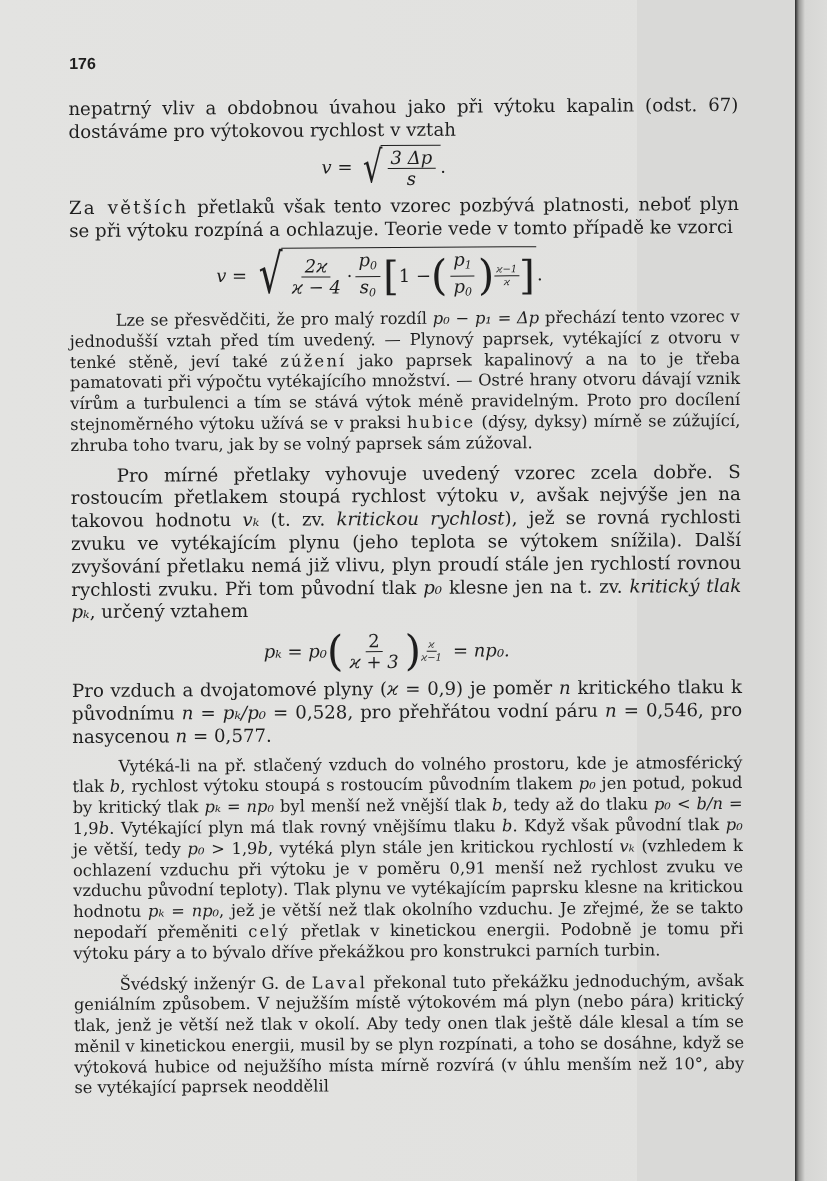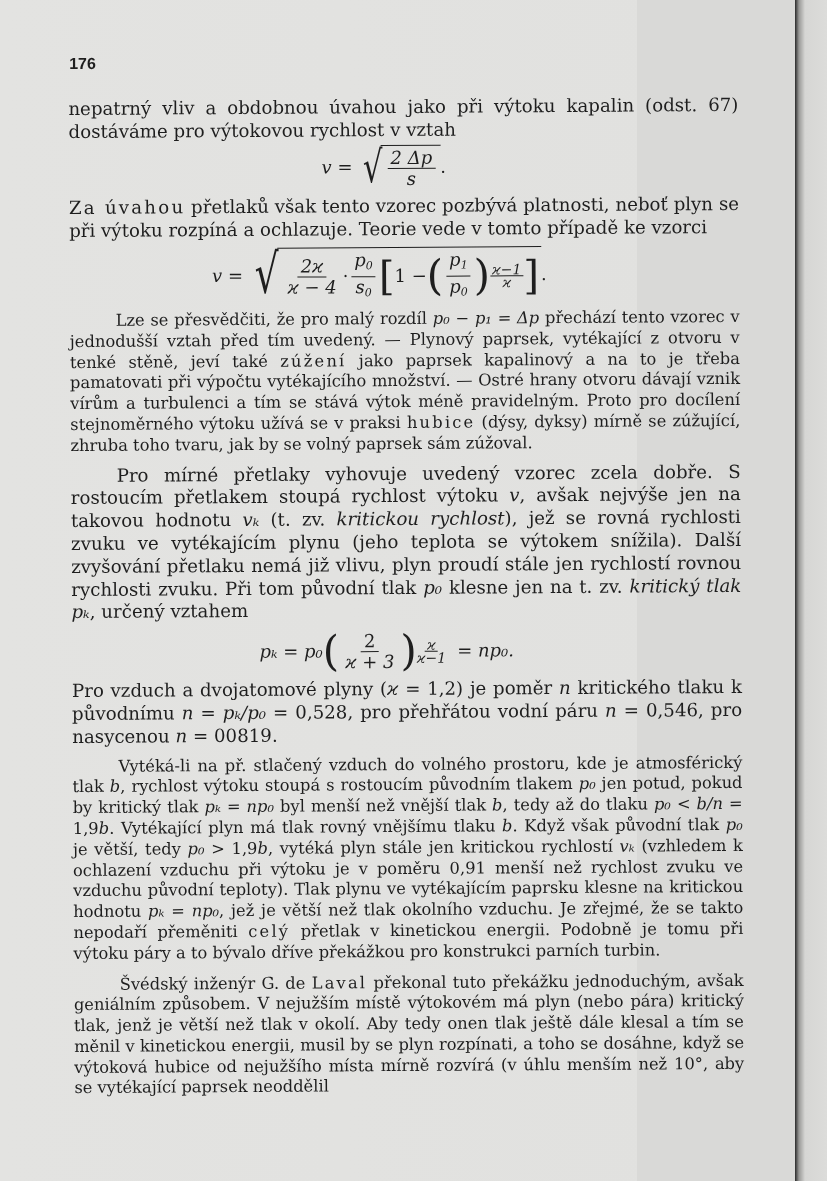--- a/index.html
+++ b/index.html
@@ -34,47 +34,47 @@
   }
   .frac { display:inline-flex; flex-direction:column; align-items:center; vertical-align:middle; margin:0 3px; }
   .frac .num { border-bottom:1.3px solid #1e1e1e; padding:0 3px; line-height:20px; }
   .frac .den { padding:0 3px; line-height:20px; }
   .sqrt { display:inline-flex; align-items:stretch; }
   .sqrt .rad { font-size:44px; line-height:44px; transform:scaleX(0.7); margin-right:-6px; }
   .sqrt .under { border-top:1.3px solid #1e1e1e; padding:2px 2px 0 4px; display:inline-flex; align-items:center; }
   .br { font-size:40px; line-height:40px; font-weight:300; }
   .pa { font-size:42px; line-height:42px; }
   sub { font-size:11px; vertical-align:-3px; }
-  .supfrac { display:inline-flex; flex-direction:column; align-items:center; font-size:14px; line-height:12px; vertical-align:20px; font-style:italic; }
+  .supfrac { display:inline-flex; flex-direction:column; align-items:center; font-size:10px; line-height:12px; vertical-align:20px; font-style:italic; }
   .supfrac .n { border-bottom:1px solid #1e1e1e; padding:0 2px; }
 </style>
 </head>
 <body>
 
 <div class="page">
   <div class="content">
     <div class="pagenum">176</div>
 
     <p>nepatrný vliv a obdobnou úvahou jako při výtoku kapalin (odst. 67) dostáváme pro výtokovou rychlost v vztah</p>
 
     <div class="formula" style="margin-left:-40px;">
       <span class="m">v =</span>
       <span class="sqrt" style="margin-left:6px;">
         <span class="rad">√</span>
         <span class="under">
           <span class="frac">
-            <span class="num m">2 Δp</span>
+            <span class="num m">3 Δp</span>
             <span class="den m">s</span>
           </span>
         </span>
       </span>
       <span>.</span>
     </div>
 
-    <p><span class="sp">Za úvahou</span><span> přetlaků však tento vzorec pozbývá platnosti, neboť plyn se při výtoku rozpíná a ochlazuje. Teorie vede v tomto případě ke vzorci</span></p>
+    <p><span class="sp">Za větších</span><span> přetlaků však tento vzorec pozbývá platnosti, neboť plyn se při výtoku rozpíná a ochlazuje. Teorie vede v tomto případě ke vzorci</span></p>
 
     <div class="formula" style="margin-left:-50px;margin-top:6px;">
       <span class="m">v =</span>
       <span class="sqrt" style="margin-left:6px;">
         <span class="rad" style="font-size:54px;line-height:54px;">√</span>
         <span class="under">
           <span class="frac">
             <span class="num m">2ϰ</span>
             <span class="den m">ϰ − 4</span>
           </span>
@@ -113,20 +113,20 @@
         <span class="den m">ϰ + 3</span>
       </span>
       <span class="pa">)</span>
       <span class="supfrac">
         <span class="n">ϰ</span>
         <span>ϰ−1</span>
       </span>
       <span class="m" style="margin-left:11px;">= np₀.</span>
     </div>
 
-    <p><span>Pro vzduch a dvojatomové plyny (</span><i>ϰ</i><span> = 1,2) je poměr </span><i>n</i><span> kritického tlaku k původnímu </span><i>n = pₖ/p₀</i><span> = 0,528, pro přehřátou vodní páru </span><i>n</i><span> = 0,546, pro nasycenou </span><i>n</i><span> = 00819.</span></p>
+    <p><span>Pro vzduch a dvojatomové plyny (</span><i>ϰ</i><span> = 0,9) je poměr </span><i>n</i><span> kritického tlaku k původnímu </span><i>n = pₖ/p₀</i><span> = 0,528, pro přehřátou vodní páru </span><i>n</i><span> = 0,546, pro nasycenou </span><i>n</i><span> = 0,577.</span></p>
 
     <p class="ind small" style="margin-top:8px;"><span>Vytéká-li na př. stlačený vzduch do volného prostoru, kde je atmosférický tlak </span><i>b</i><span>, rychlost výtoku stoupá s rostoucím původním tlakem </span><i>p₀</i><span> jen potud, pokud by kritický tlak </span><i>pₖ = np₀</i><span> byl menší než vnější tlak </span><i>b</i><span>, tedy až do tlaku </span><i>p₀ &lt; b/n</i><span> = 1,9</span><i>b</i><span>. Vytékající plyn má tlak rovný vnějšímu tlaku </span><i>b</i><span>. Když však původní tlak </span><i>p₀</i><span> je větší, tedy </span><i>p₀</i><span> &gt; 1,9</span><i>b</i><span>, vytéká plyn stále jen kritickou rychlostí </span><i>vₖ</i><span> (vzhledem k ochlazení vzduchu při výtoku je v poměru 0,91 menší než rychlost zvuku ve vzduchu původní teploty). Tlak plynu ve vytékajícím paprsku klesne na kritickou hodnotu </span><i>pₖ = np₀</i><span>, jež je větší než tlak okolního vzduchu. Je zřejmé, že se takto nepodaří přeměniti </span><span class="sp">celý</span><span> přetlak v kinetickou energii. Podobně je tomu při výtoku páry a to bývalo dříve překážkou pro konstrukci parních turbin.</span></p>
 
     <p class="ind small" style="margin-top:10px;"><span>Švédský inženýr G. de </span><span class="sp">Laval</span><span> překonal tuto překážku jednoduchým, avšak geniálním způsobem. V nejužším místě výtokovém má plyn (nebo pára) kritický tlak, jenž je větší než tlak v okolí. Aby tedy onen tlak ještě dále klesal a tím se měnil v kinetickou energii, musil by se plyn rozpínati, a toho se dosáhne, když se výtoková hubice od nejužšího místa mírně rozvírá (v úhlu menším než 10°, aby se vytékající paprsek neoddělil</span></p>
   </div>
 </div>
 <div class="edge"></div>
 
 </body></html>

